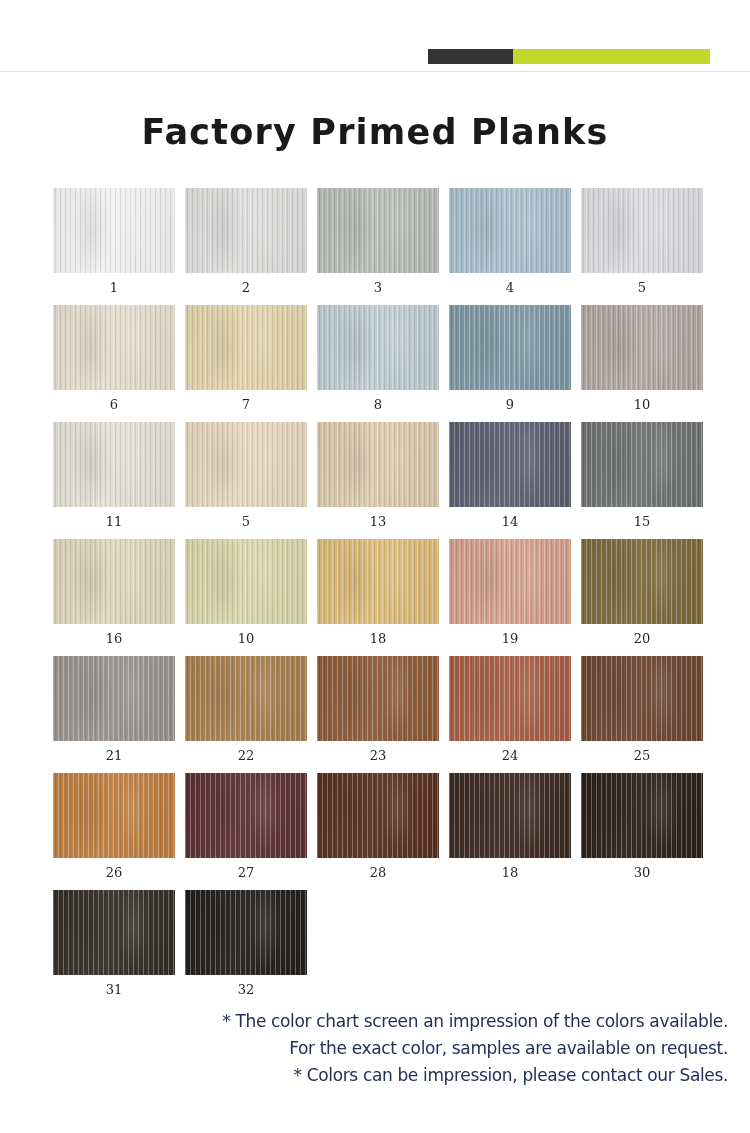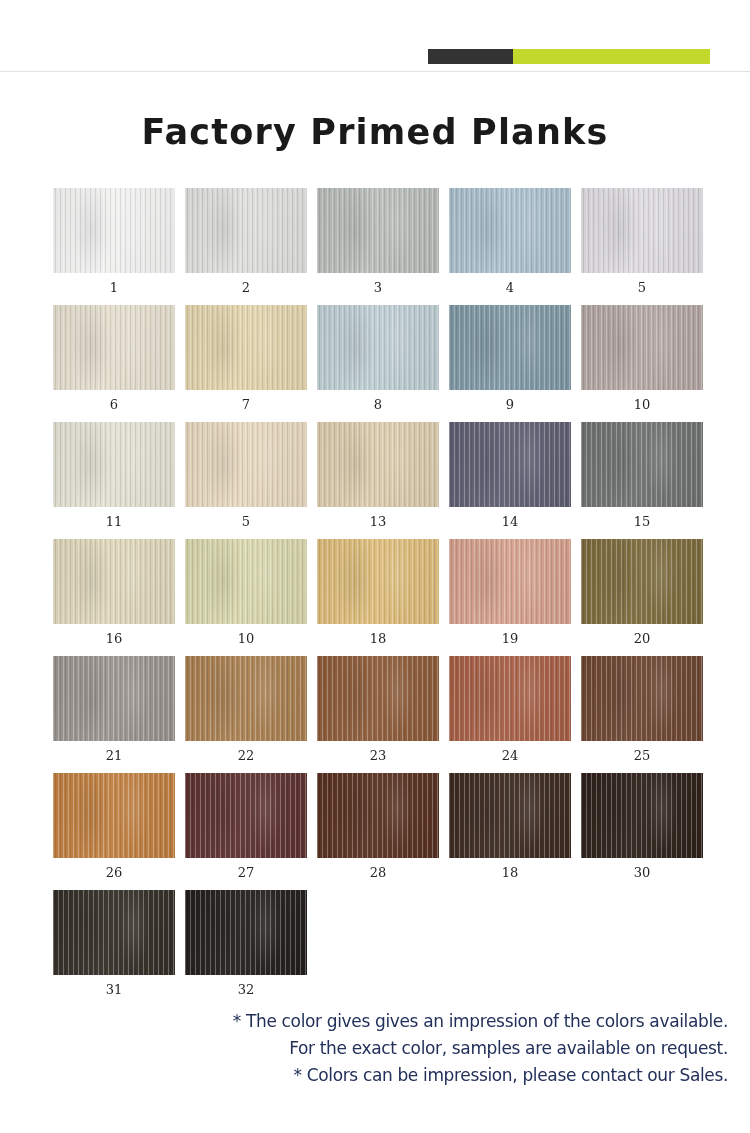--- a/index.html
+++ b/index.html
@@ -292,16 +292,16 @@
         <div class="swatch-label">31</div>
       </div>
       <div class="cell">
         <div class="swatch" style="background: rgb(34, 30, 28);"></div>
         <div class="swatch-label">32</div>
       </div>
     </div>
   </div>
 
 <div class="footer">
-    <span class="footer-line">* The color gives gives an impression of the colors available.</span>
+    <span class="footer-line">* The color chart screen an impression of the colors available.</span>
     <span class="footer-line">For the exact color,  samples are available on request.</span>
     <span class="footer-line">* Colors can be impression, please contact our Sales.</span>
   </div>
 
 </body></html>

